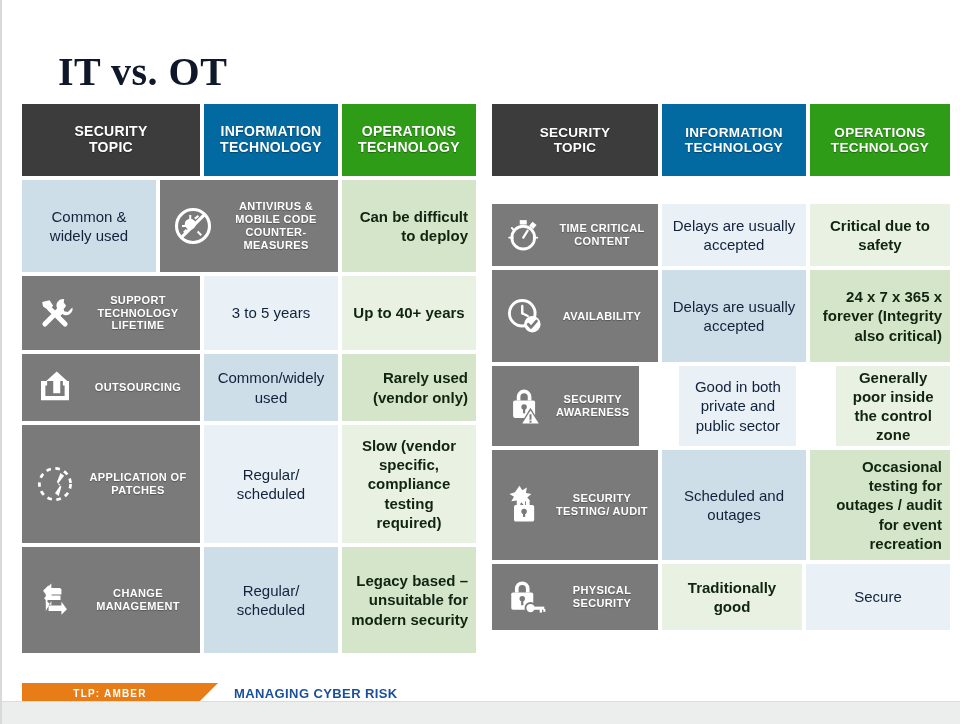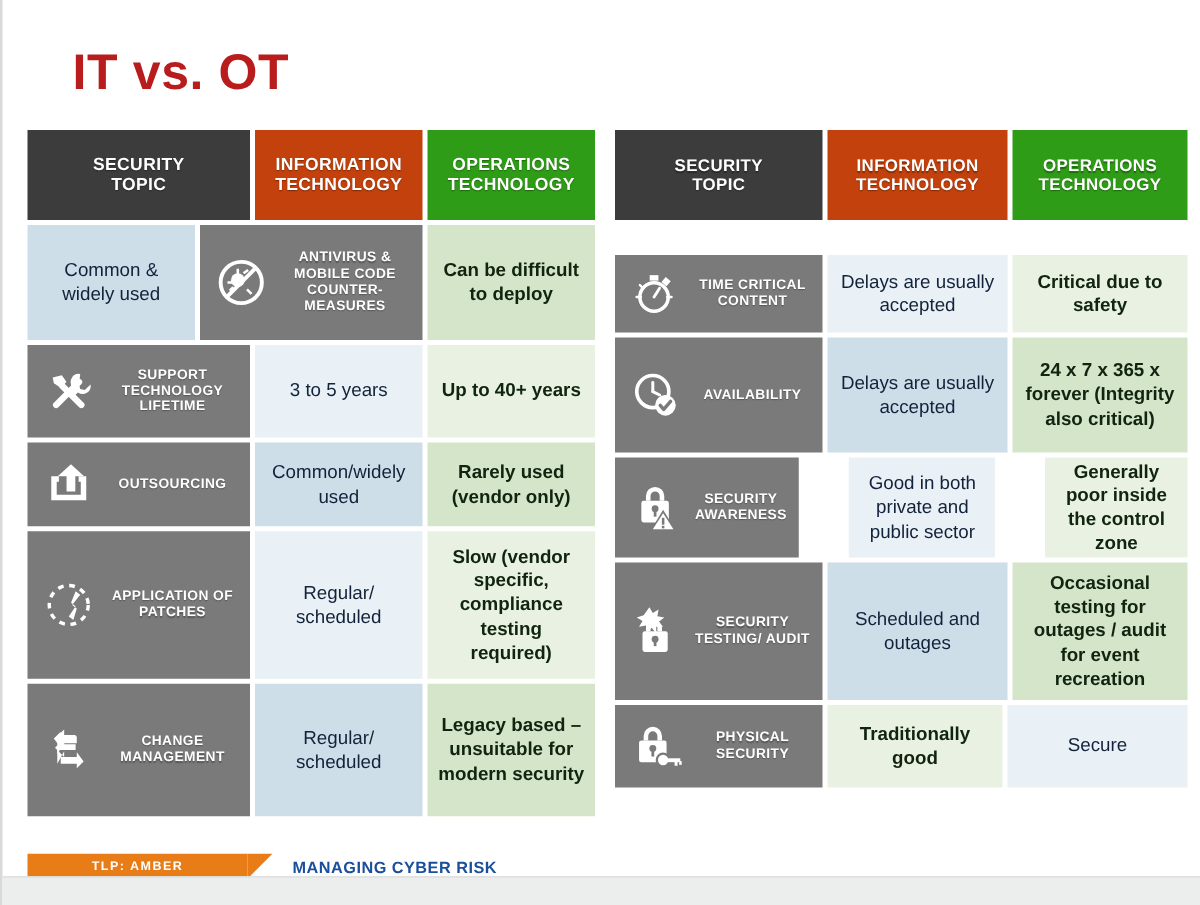--- a/index.html
+++ b/index.html
@@ -11,24 +11,25 @@
     position:relative;
   }
   .canvas{
     position:absolute;inset:0;
     background:#ffffff;
     border-left:2px solid #d9d9d9;
     box-sizing:border-box;
   }
   
   .page-title{
-    position:absolute;left:56px;top:36px;
-    font-size:40px;font-weight:bold;color:#b91c1c;
+    position:absolute;left:56px;top:48px;
+    font-size:40px;font-weight:bold;color:#0f172a;
     letter-spacing:.5px;
     white-space:nowrap;
+    font-family:Liberation Serif, serif;
   }
   
   .table{
     position:absolute;top:104px;
     display:flex;flex-direction:column;
     gap:4px;
   }
   .table.left{left:20px;width:454px;}
   .table.right{left:490px;width:458px;}
 
@@ -44,21 +45,21 @@
   .left .c-it{width:134px;}
   .left .c-ot{width:134px;}
   
   .right .c-topic{width:166px;}
   .right .c-it{width:144px;}
   .right .c-ot{width:140px;}
 
   
   .hdr{height:72px;}
   .hdr.c-topic{background:#3c3c3c;}
-  .hdr.c-it{background:#c2410c;}
+  .hdr.c-it{background:#0369a1;}
   .hdr.c-ot{background:#2f9c17;}
   .hdr .htxt{
     color:#ffffff;font-weight:bold;font-size:14px;
     line-height:1.12;letter-spacing:.3px;
     text-shadow:0 1px 1px rgba(0,0,0,.35);
   }
   .right .hdr .htxt{font-size:13.5px;}
 
   
   .c-topic.body{
@@ -77,21 +78,21 @@
     width:50px;min-width:50px;height:48px;
     display:flex;align-items:center;justify-content:center;
   }
   .icon-wrap svg{display:block;}
 
   
   .c-it.body{color:#11223a;font-size:15px;line-height:1.28;padding:6px 8px;}
   .c-ot.body{color:#10240f;font-size:15px;font-weight:bold;line-height:1.28;padding:6px 8px;}
   .it-a{background:#cedee9;}
   .it-b{background:#e9f0f6;}
-  .ot-a{background:#d4e5ca;}
+  .ot-a{background:#d4e5ca;text-align:right;}
   .ot-b{background:#e9f2e2;}
 
   
   .footer{position:absolute;left:20px;top:680px;height:26px;display:flex;align-items:center;}
   .tlp{
     position:relative;
     height:20px;width:176px;
     background:#e87d18;
     display:flex;align-items:center;justify-content:center;
   }

